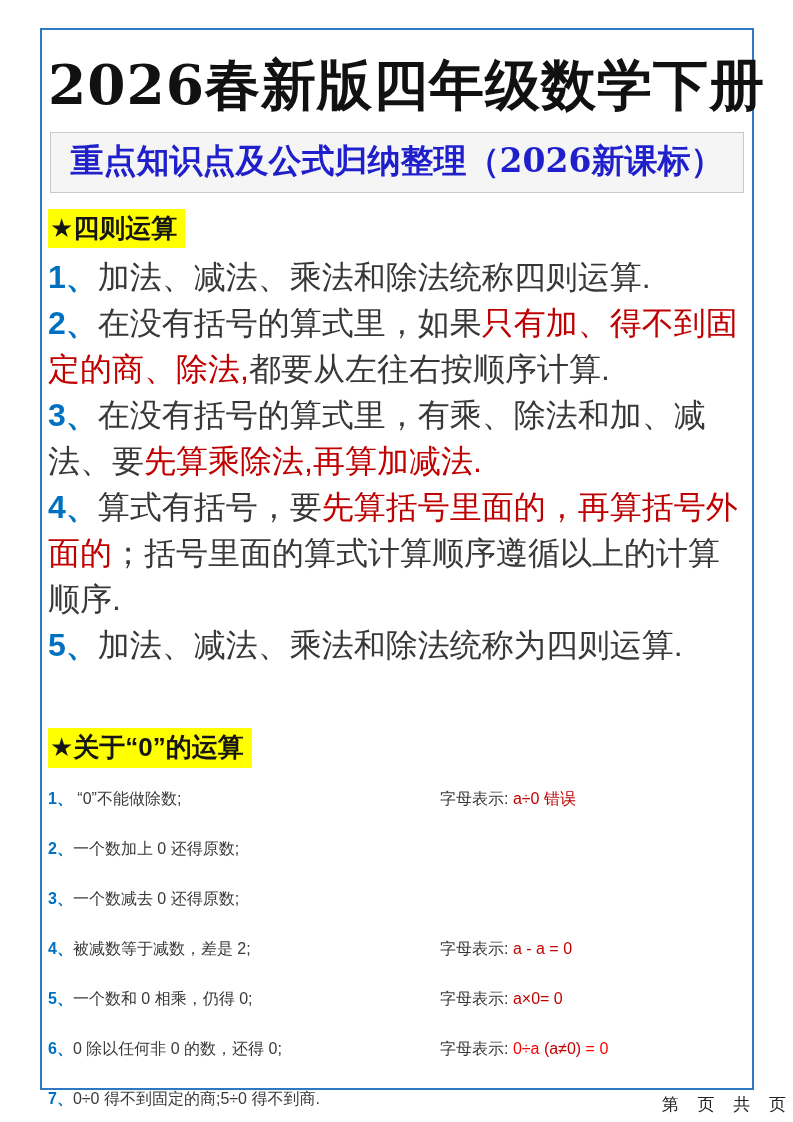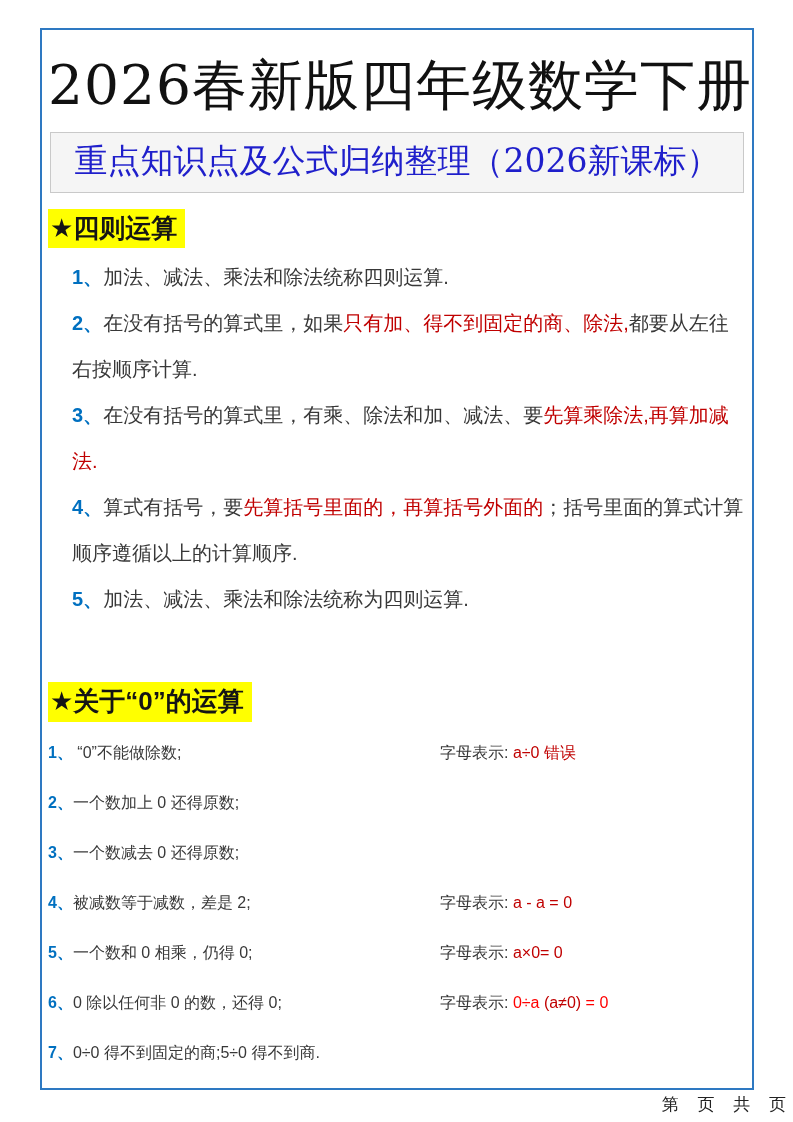--- a/index.html
+++ b/index.html
@@ -21,52 +21,52 @@
   .frame{
     position:absolute;left:40px;top:28px;width:714px;height:1062px;
     border:2px solid var(--border-blue);
     background:#ffffff;
     padding:0 6px;
   }
   .page-title{
     margin-top:18px;
     text-align:center;
     font-family:"DejaVu Serif","Liberation Serif",serif;
-    font-weight:normal;
+    font-weight:bold;
     font-size:55px;
     line-height:1.35;
     color:#111111;
     letter-spacing:1px;
     white-space:nowrap;
   }
   .subtitle-box{
     margin:10px 2px 0 2px;
     background:#F5F5F5;
     border:1px solid #C9C9C9;
     text-align:center;
     padding:6px 0 8px 0;
   }
   .subtitle-text{
     font-family:"DejaVu Serif","Liberation Serif",serif;
-    font-weight:normal;
+    font-weight:bold;
     font-size:33px;
     color:var(--subtitle-blue);
     white-space:nowrap;
   }
   .section-heading{margin:16px 0 6px 0;}
   .section-heading .hl{
     display:inline-block;
     background:var(--hl-yellow);
     font-weight:bold;
     font-size:26px;
     color:#151515;
     padding:4px 8px 4px 2px;
     line-height:1.2;
   }
-  .items{font-size:20px;line-height:46px;margin-left:24px;}
+  .items{font-size:32px;line-height:46px;}
   .item{margin:0;}
   .num{color:var(--accent-blue);font-weight:bold;}
   .rows{font-size:16px;line-height:50px;margin-top:4px;}
   .row{display:flex;align-items:baseline;}
   .row-left{min-width:392px;flex-shrink:0;}
   .row-right{white-space:nowrap;}
   .seg-red{color:var(--red);}
   .seg-bright_red{color:var(--bright-red);}
   .footer{
     position:absolute;left:0;right:0;top:1093px;

